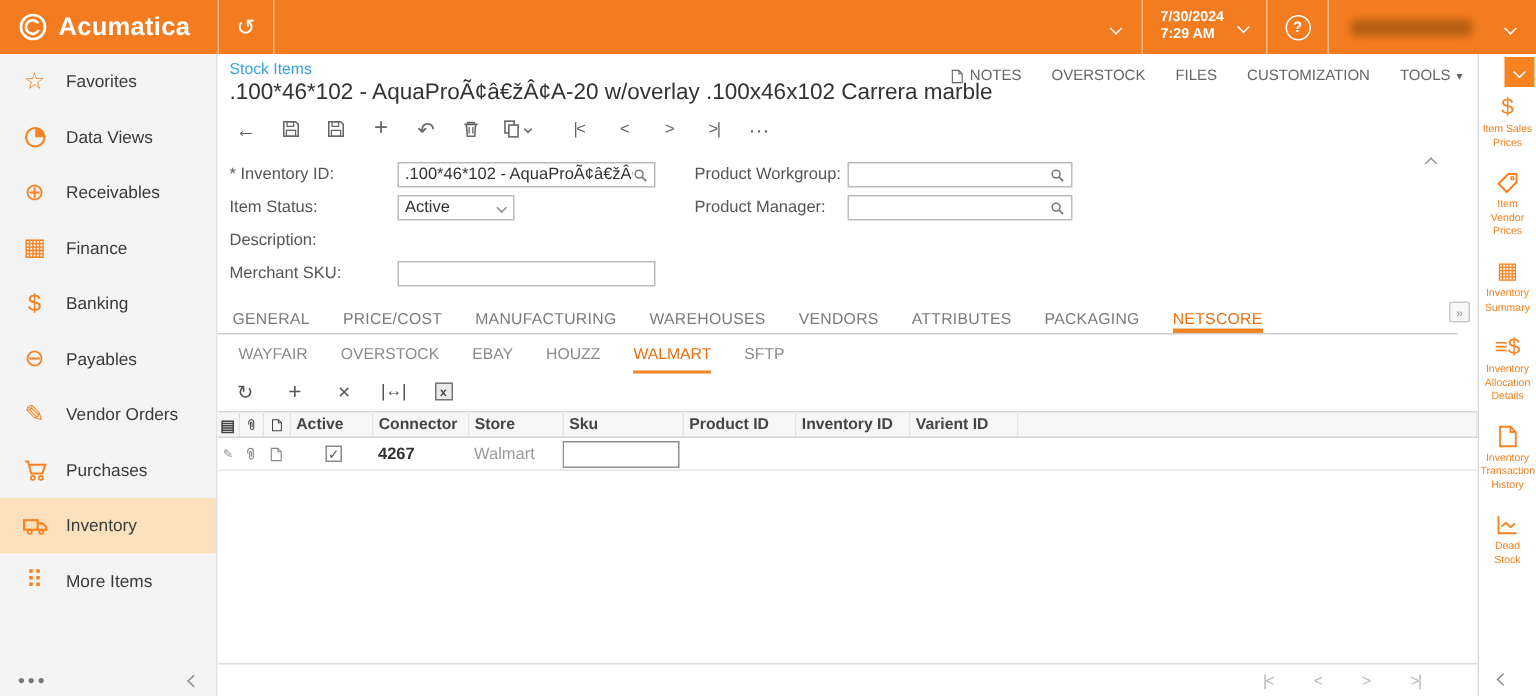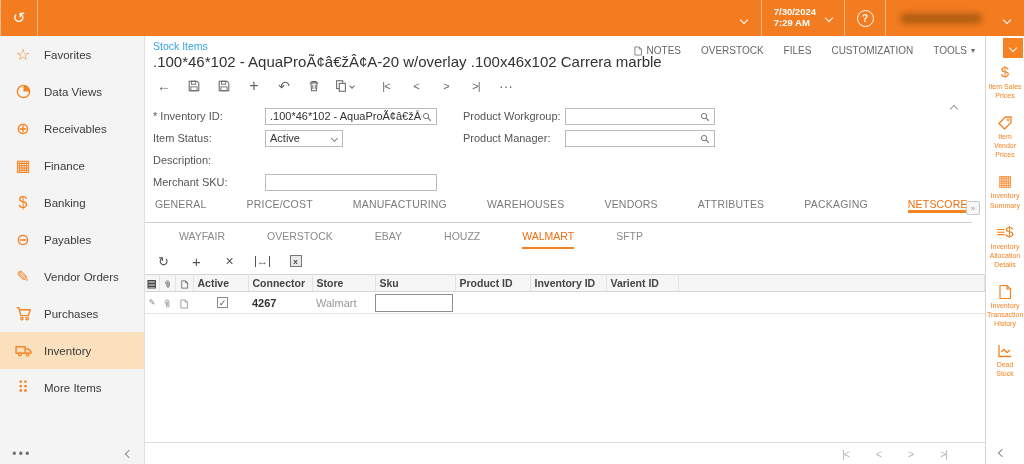--- a/index.html
+++ b/index.html
@@ -79,32 +79,32 @@
   .finput{position:absolute;height:17px;border:1px solid #bbb;background:#fff;font-size:11px;
     color:#333;padding:0 4px;line-height:15px;white-space:nowrap;overflow:hidden;display:flex;
     align-items:center;}
   .finput .val{flex:1;overflow:hidden;white-space:nowrap;}
   .lookup{flex:none;color:#777;}
   .lookup svg{width:10px;height:10px;display:block;}
   .selchv{flex:none;color:#888;margin-right:1px;}
   .form-collapse{position:absolute;right:28px;top:6px;color:#999;}
 
   .tabs{position:absolute;top:160px;left:0;right:13px;height:27px;border-bottom:1px solid #cfcfcf;
-    display:flex;align-items:flex-start;padding-left:10px;gap:40px;}
+    display:flex;align-items:flex-end;padding-left:10px;gap:22px;}
   .tab{font-size:10.5px;color:#7a7a7a;display:flex;align-items:center;white-space:nowrap;
     letter-spacing:.2px;cursor:pointer;border-bottom:3px solid transparent;padding-top:2px;}
   .tab.active{color:#ee6d0d;border-bottom:3px solid #f68221;}
   .tab-list-btn{position:absolute;right:5px;top:5px;width:14px;height:14px;border:1px solid #c9c9c9;
     border-radius:2px;font-size:8px;color:#999;display:flex;align-items:center;justify-content:center;
     background:#f7f7f7;cursor:pointer;}
 
   .subtabs{position:absolute;top:188px;left:0;right:0;height:25px;display:flex;padding-left:14px;
     gap:22px;}
   .subtab{font-size:10.5px;color:#8a8a8a;display:flex;align-items:center;white-space:nowrap;
-    cursor:pointer;border-bottom:2px solid transparent;margin-left:20px;}
+    cursor:pointer;border-bottom:2px solid transparent;}
   .subtab.active{color:#ee6d0d;border-bottom:2px solid #f68221;}
 
   .gridtoolbar{position:absolute;top:214px;left:2px;height:22px;display:flex;align-items:center;color:#555;}
   .gt-ic{width:33px;text-align:center;font-size:13px;cursor:pointer;display:flex;
     align-items:center;justify-content:center;}
   .fitw{border-left:1px solid #555;border-right:1px solid #555;padding:0 1px;font-size:11px;line-height:11px;}
   .xlsbox{width:12px;height:12px;border:1px solid #777;background:#e9e9e9;font-size:8px;font-weight:bold;
     display:flex;align-items:center;justify-content:center;color:#444;}
 
   table.grid{position:absolute;top:238px;left:0;right:0;border-collapse:collapse;table-layout:fixed;
@@ -186,20 +186,26 @@
         <path d="M6.5 1.5h3M8 1.5v2" stroke="currentColor" stroke-width="1.2"></path>
       </symbol>
     <symbol id="sym-logo" viewBox="0 0 20 20">
         <circle cx="10" cy="10" r="8" fill="none" stroke="#fff" stroke-width="1.8"></circle>
         <path d="M13.5 7.5a4.5 4.5 0 1 0 .3 4.5" fill="none" stroke="#fff" stroke-width="1.8"></path>
       </symbol>
   </defs>
 </svg>
 
 <div class="topbar">
+  <div class="brand">
+    <svg width="20" height="20">
+        <use href="#sym-logo"></use>
+      </svg>
+    <span class="brand-name">Acumatica</span>
+  </div>
   <div class="vdiv"></div>
   <span class="tb-icon">↺</span>
   <div class="vdiv"></div>
   <div class="flex1"></div>
   <span class="tb-chevwrap"><span class="chv"></span></span>
   <div class="vdiv"></div>
   <div class="datebox">
     <span class="datelines">
       <span class="dateline">7/30/2024</span>
       <span class="dateline">7:29 AM</span>

